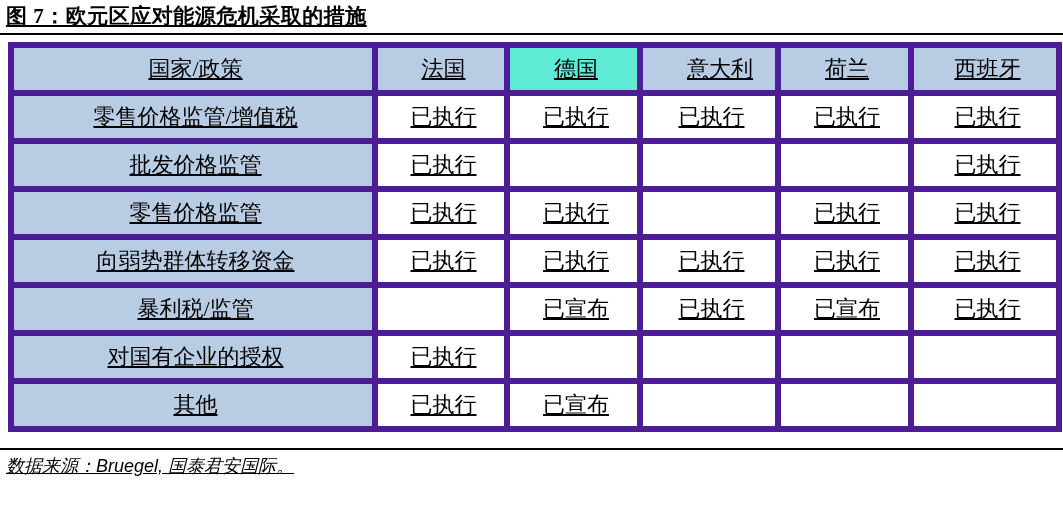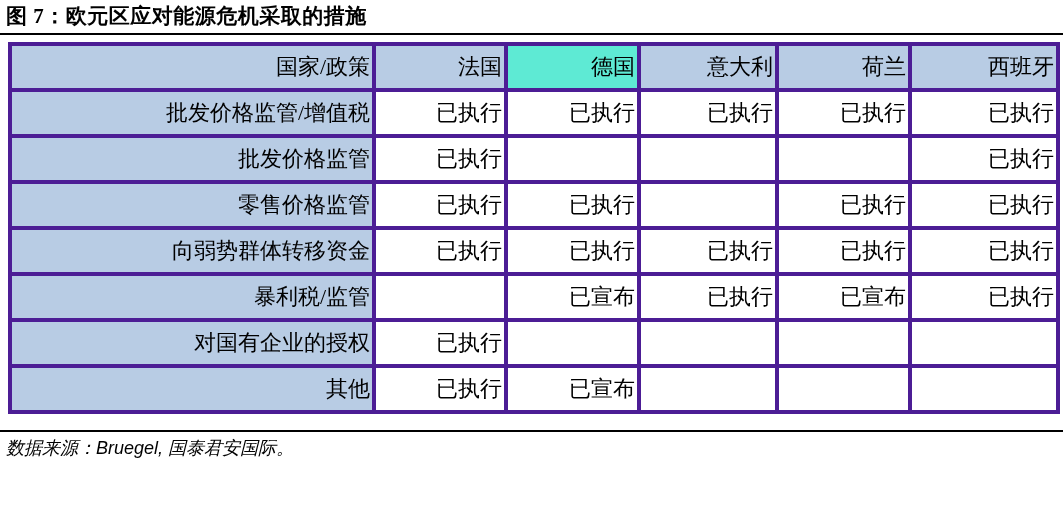--- a/index.html
+++ b/index.html
@@ -11,20 +11,21 @@
     width: 1063px;
     height: 515px;
     overflow: hidden;
     color: #000;
     font-family: "Liberation Serif", "DejaVu Serif", serif;
   }
   .figure {
     position: relative;
     width: 1063px;
     height: 403px;
+    text-decoration: underline;
   }
   .fig-title {
     padding: 3px 0 0 6px;
     font-size: 21px;
     line-height: 27px;
     font-weight: bold;
     letter-spacing: 0.5px;
     white-space: nowrap;
   }
   .rule {
@@ -37,25 +38,25 @@
   .rule-bottom { margin-top: 16px; border-top-width: 2px; }
   table.policy-table {
     border-collapse: collapse;
     table-layout: fixed;
     width: 1048px;
     margin: 7px 7px 0 8px;
     border: 3px solid #000;
   }
   table.policy-table th,
   table.policy-table td {
-    border: 4px solid #4c1d95;
+    border: 6px solid #4c1d95;
     height: 42px;
     font-size: 22px;
     font-weight: normal;
-    text-align: right;
+    text-align: center;
     vertical-align: middle;
     padding: 0 2px 0 7px;
     white-space: nowrap;
     overflow: hidden;
     line-height: 1;
   }
   .hdr { background: #b8cce4; }
   .source-line {
     margin: 4px 0 0 6px;
     font-size: 18px;
@@ -87,21 +88,21 @@
           <th class="hdr" style="background: rgb(184, 204, 228);">国家/政策</th>
           <th class="hdr" style="background: rgb(184, 204, 228);">法国</th>
           <th class="hdr" style="background: #5eead4;">德国</th>
           <th class="hdr" style="background: rgb(184, 204, 228); padding-left: 24px;">意大利</th>
           <th class="hdr" style="background: rgb(184, 204, 228);">荷兰</th>
           <th class="hdr" style="background: rgb(184, 204, 228);">西班牙</th>
         </tr>
     </thead>
     <tbody>
         <tr>
-          <td class="hdr" style="background: rgb(184, 204, 228);">批发价格监管/增值税</td>
+          <td class="hdr" style="background: rgb(184, 204, 228);">零售价格监管/增值税</td>
           <td>已执行</td>
           <td>已执行</td>
           <td>已执行</td>
           <td>已执行</td>
           <td>已执行</td>
         </tr>
         <tr>
           <td class="hdr" style="background: rgb(184, 204, 228);">批发价格监管</td>
           <td>已执行</td>
           <td></td>

